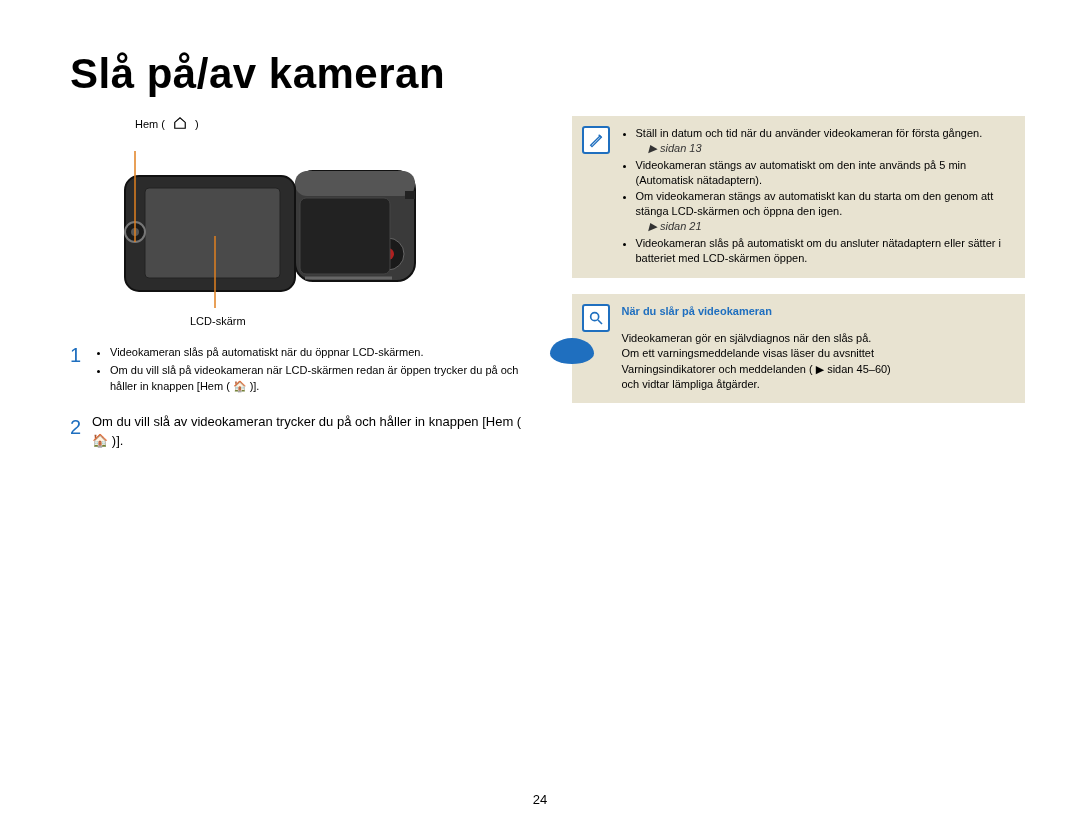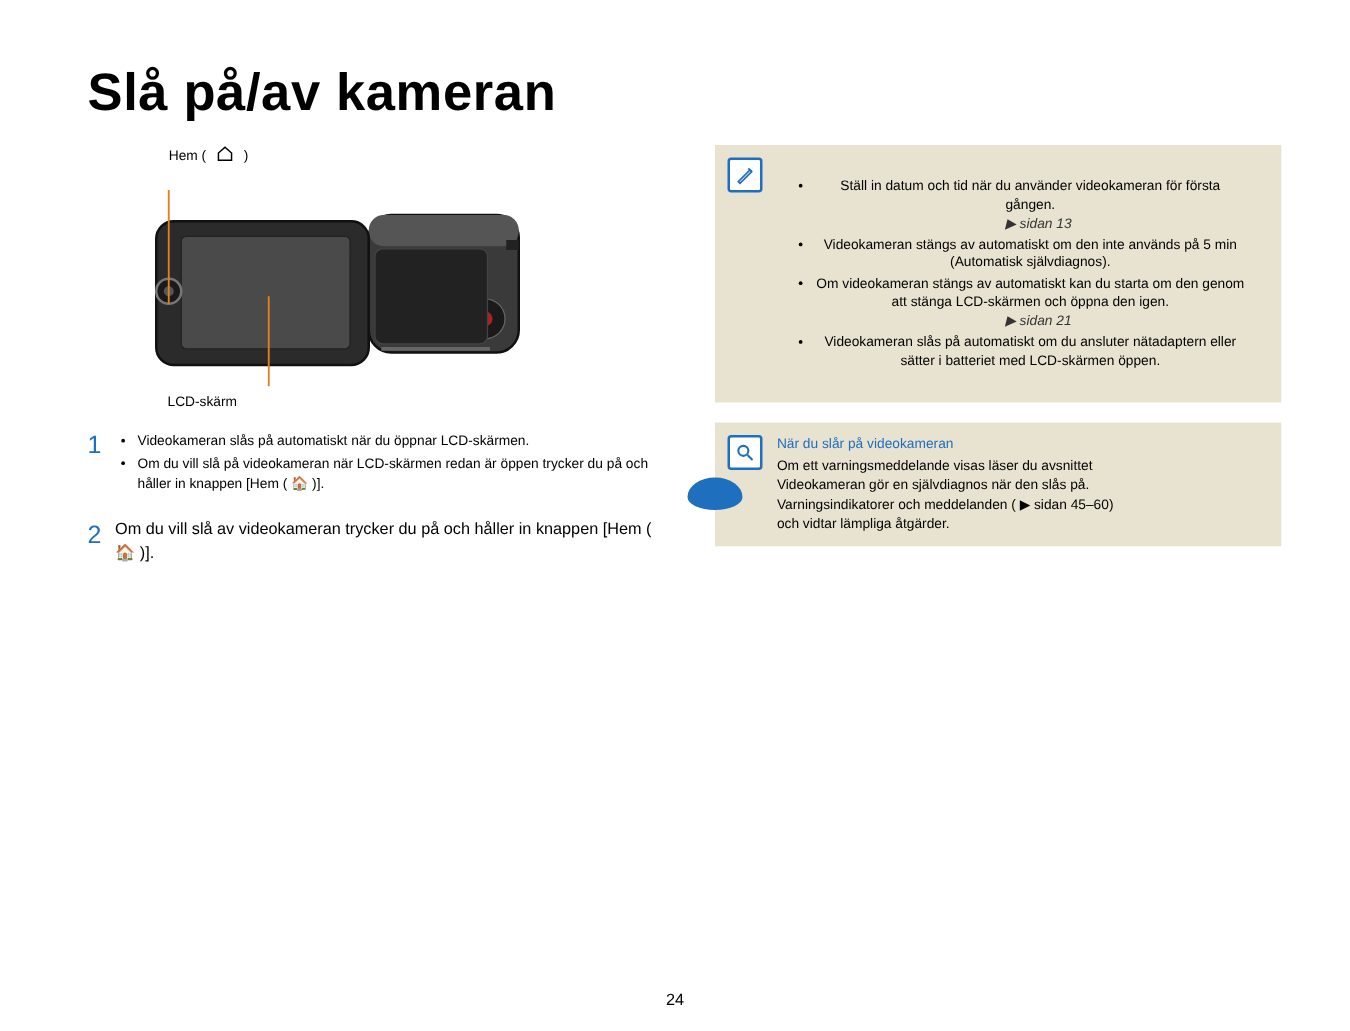--- a/index.html
+++ b/index.html
@@ -46,21 +46,21 @@
     vertical-align: middle;
   }
   .camera-illustration {
     width: 370px;
     height: 175px;
     position: relative;
     margin-bottom: 4px;
   }
   .lcd-label {
     font-size: 11px;
-    margin-left: 64px;
+    margin-left: 120px;
     margin-bottom: 10px;
   }
   .steps {
     margin-top: 14px;
   }
   .step {
     display: flex;
     margin-bottom: 14px;
     font-size: 13px;
     line-height: 1.45;
@@ -104,22 +104,21 @@
     align-items: center;
     justify-content: center;
     color: #1f6fbf;
     font-weight: bold;
     font-size: 14px;
     background: #fff;
   }
   .note-list {
     list-style: disc;
     padding-left: 14px;
-    margin: 16px;
-    text-align: center;
+    margin: 0;
   }
   .note-list li {
     margin-bottom: 2px;
   }
   .note-sub {
     padding-left: 10px;
     font-style: italic;
     color: #333;
   }
   .info-box {
@@ -137,22 +136,22 @@
     height: 24px;
     border: 2px solid #1f6fbf;
     border-radius: 3px;
     display: flex;
     align-items: center;
     justify-content: center;
     background: #fff;
   }
   .info-heading {
     color: #1f6fbf;
-    font-weight: normal;
-    margin-bottom: 2px;
+    font-weight: bold;
+    margin-bottom: 12px;
   }
   .info-blob {
     position: absolute;
     left: -22px;
     top: 44px;
     width: 44px;
     height: 26px;
     background: #1f6fbf;
     border-radius: 50% 50% 50% 50% / 60% 60% 40% 40%;
   }
@@ -246,43 +245,43 @@
             <path d="M4 20 L18 6 L20 8 L6 22 Z"></path>
             <path d="M16 4 L20 8"></path>
           </svg>
         </div>
         <ul class="note-list">
           <li>
             <span>Ställ in datum och tid när du använder videokameran för första gången.</span>
             <div class="note-sub"><span class="ref-arrow">▶</span><span>sidan 13</span></div>
           </li>
           <li>
-            <span>Videokameran stängs av automatiskt om den inte används på </span><span>5 min</span><span> (Automatisk självdiagnos).</span>
+            <span>Videokameran stängs av automatiskt om den inte används på </span><span>5 min</span><span> (Automatisk nätadaptern).</span>
           </li>
           <li>
             <span>Om videokameran stängs av automatiskt kan du starta om den genom att stänga LCD-skärmen och öppna den igen.</span>
             <div class="note-sub"><span class="ref-arrow">▶</span><span>sidan 21</span></div>
           </li>
           <li>
             <span>Videokameran slås på automatiskt om du ansluter nätadaptern eller sätter i batteriet med LCD-skärmen öppen.</span>
           </li>
         </ul>
       </div>
 
       <div class="info-box">
         <div class="info-icon">
           <svg width="16" height="16" viewBox="0 0 24 24" fill="none" stroke="#1f6fbf" stroke-width="2.5">
             <circle cx="10" cy="10" r="6"></circle>
             <line x1="15" y1="15" x2="21" y2="21"></line>
           </svg>
         </div>
         <div class="info-blob"></div>
         <div class="info-heading">När du slår på videokameran</div>
+        <div>Videokameran gör en självdiagnos när den slås på.</div>
         <div>Om ett varningsmeddelande visas läser du avsnittet</div>
-        <div>Videokameran gör en självdiagnos när den slås på.</div>
         <div>
           <span>Varningsindikatorer och meddelanden (</span><span class="ref-arrow">▶</span><span>sidan 45–60)</span>
         </div>
         <div>och vidtar lämpliga åtgärder.</div>
         <div></div>
       </div>
 
     </div>
   </div>
 </div>

